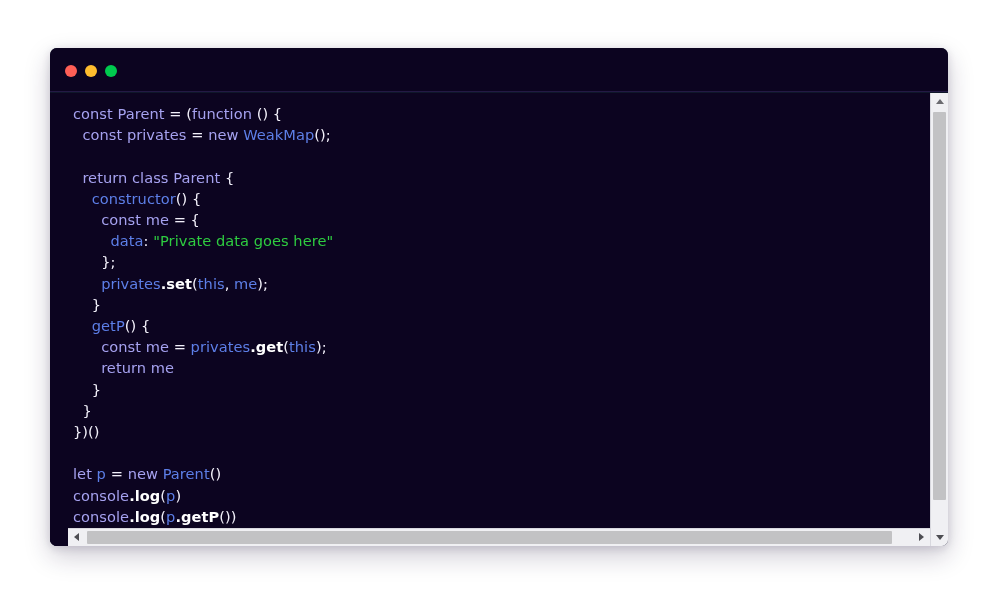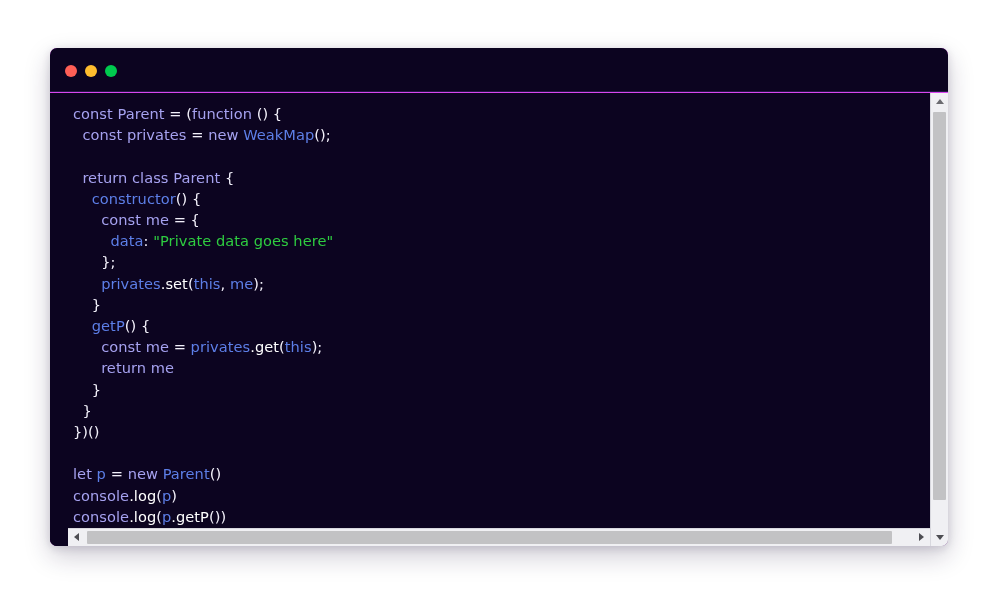--- a/index.html
+++ b/index.html
@@ -21,21 +21,21 @@
     background: #ffffff;
   }
 
   
   .window {
     position: absolute;
     left: 50px;
     top: 48px;
     width: 898px;
     height: 498px;
-    background: #d946ef;
+    background: #0f172a;
     border-radius: 7px;
     box-shadow: 0 10px 26px rgba(30, 20, 60, 0.22),
                 0 2px 8px rgba(30, 20, 60, 0.14);
     overflow: hidden;
   }
 
   
   .titlebar {
     position: absolute;
     left: 0;
@@ -81,21 +81,21 @@
     line-height: 21.2px;
     white-space: pre;
     color: #ffffff;
     letter-spacing: 0.05px;
   }
   .code .ln { display: block; min-height: 21.2px; }
 
   
   .kw    { color: #a6a2f0; }   
   .ident { color: #5d7fe8; margin-top: 23px; }   
-  .prop  { color: #ffffff; font-weight: 400; }  
+  .prop  { color: #ffffff; font-weight: 700; }  
   .punc  { color: #f2f0fa; }   
   .str   { color: #2ecc40; }
 
   
   .vscroll {
     position: absolute;
     right: 0px;
     top: 45px;
     width: 18px;
     height: 453px;

